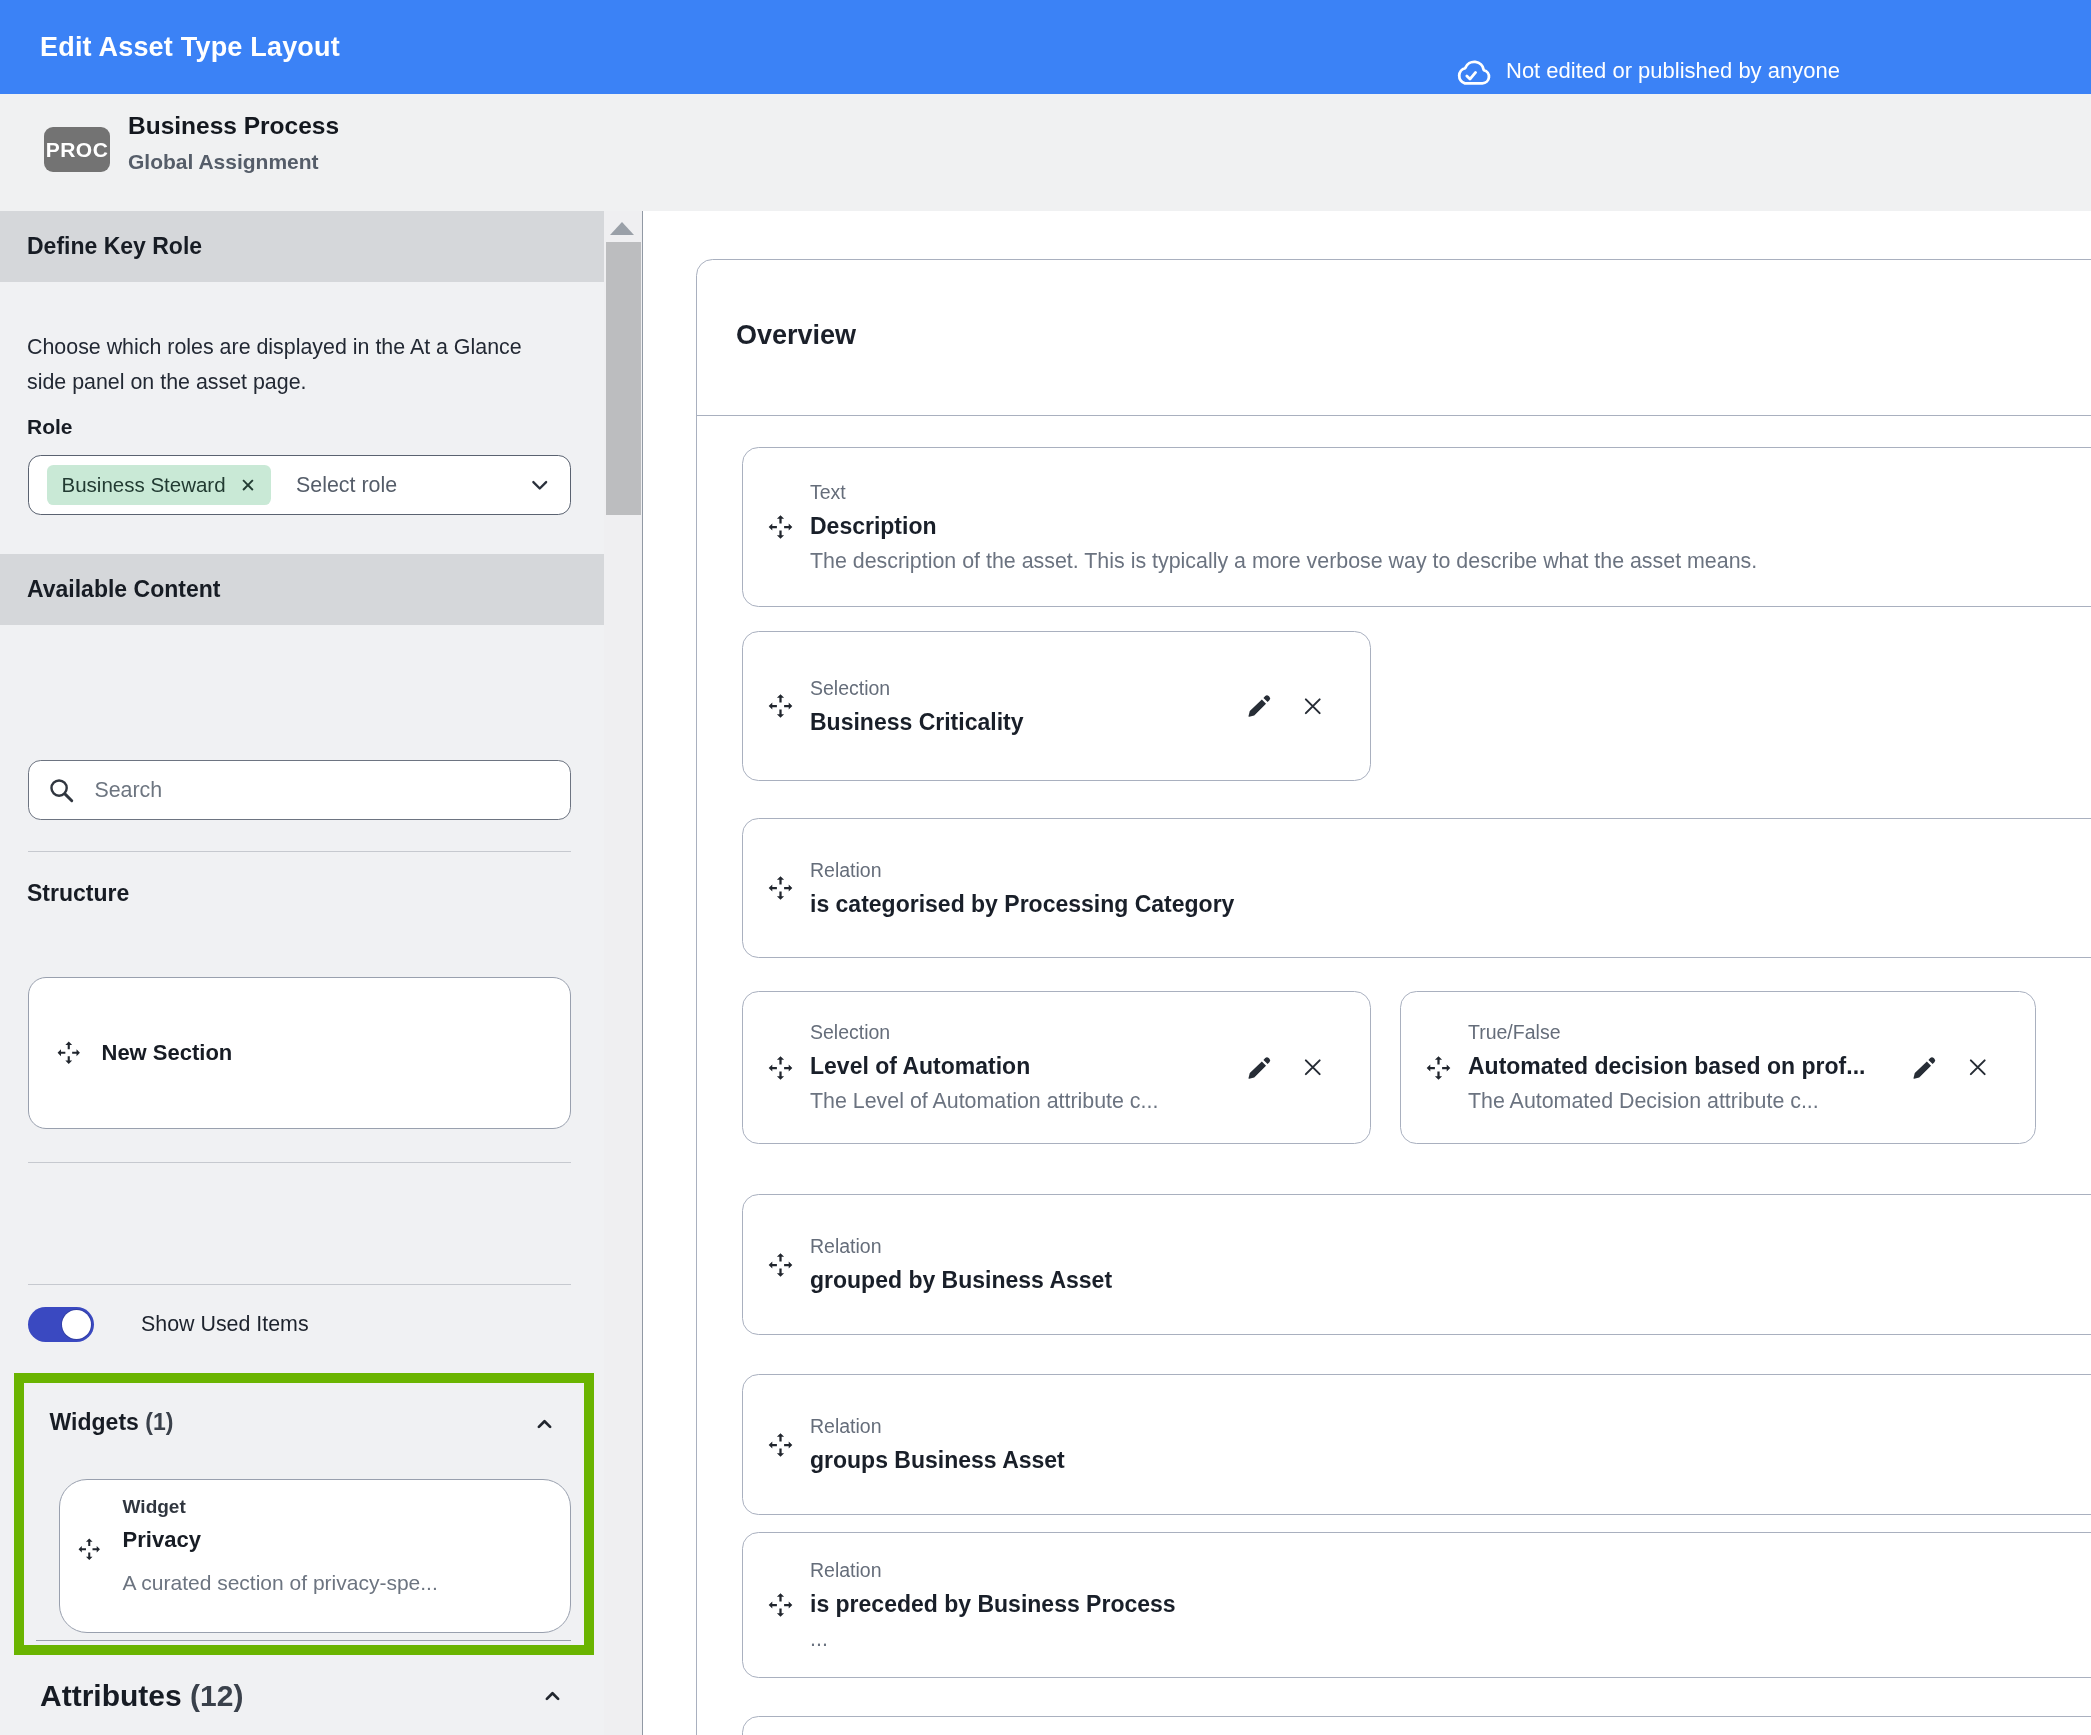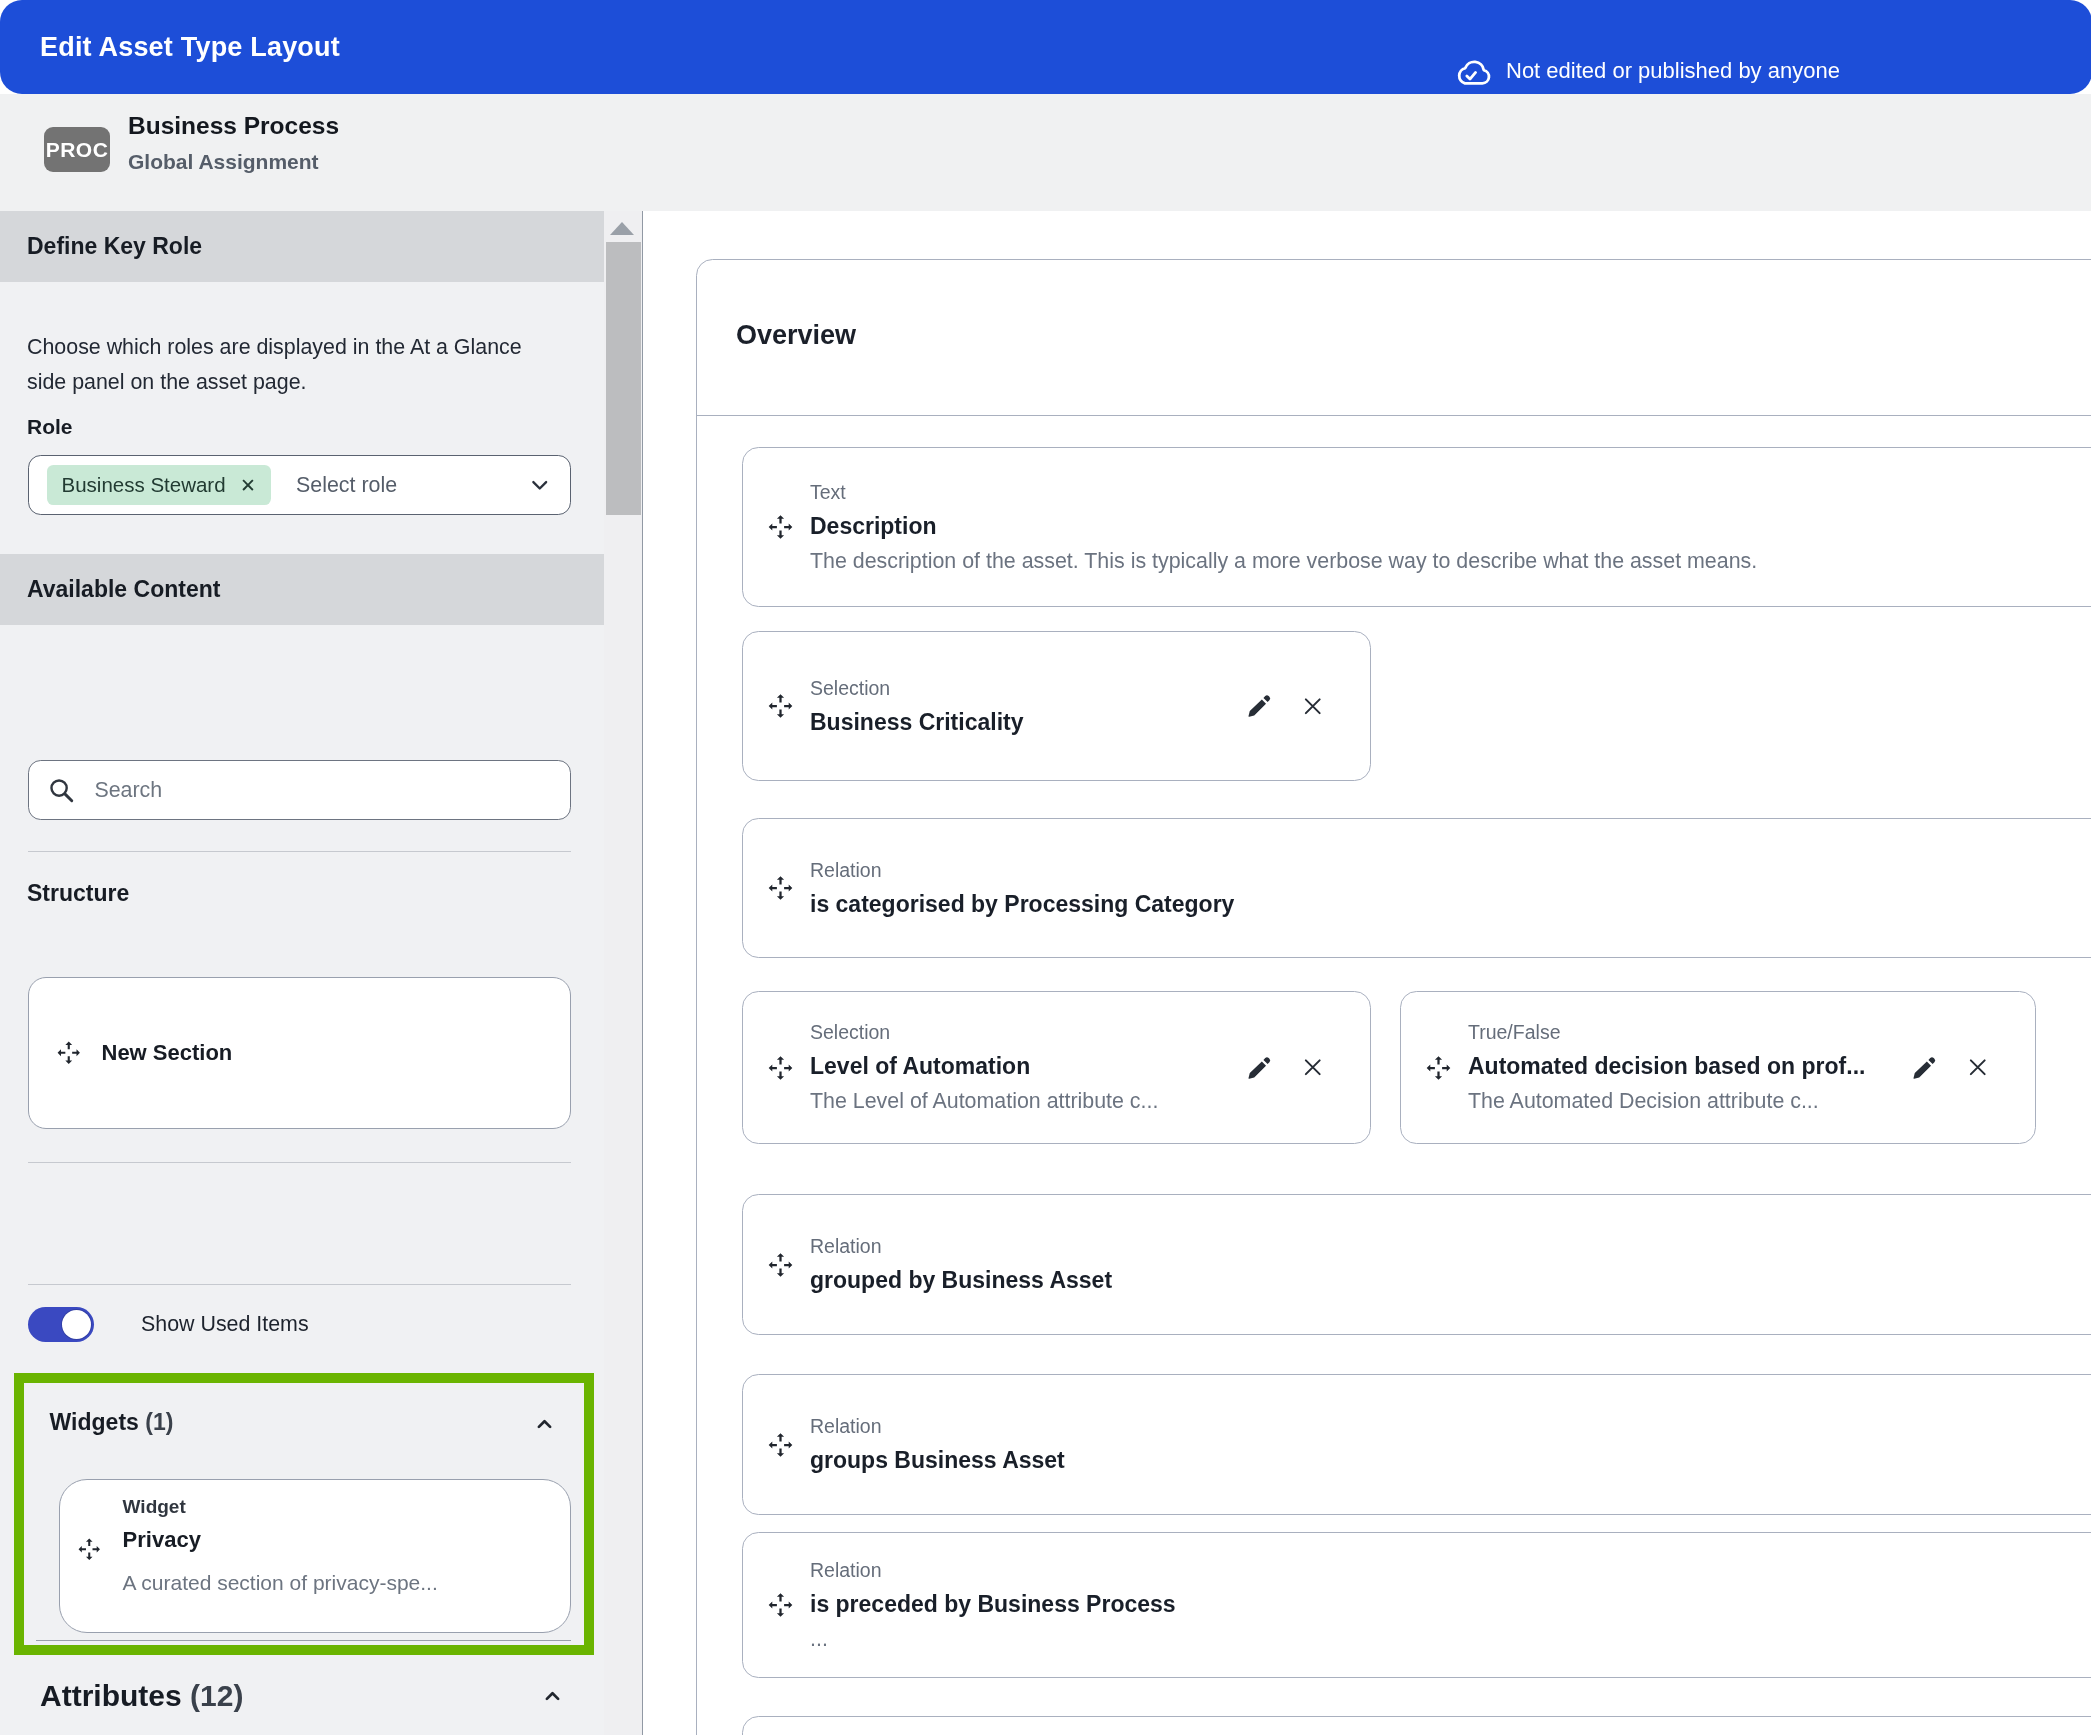--- a/index.html
+++ b/index.html
@@ -1,20 +1,20 @@
 <!DOCTYPE html>
 <html style="font-size:14.5px"><head>
 <meta charset="utf-8">
 <style>
   html,body{margin:0;padding:0;background:#ffffff;}
   .screen{position:relative;width:2092px;height:1736px;overflow:hidden;background:#ffffff;
           font-family:"Liberation Sans", sans-serif;color:#1b212c;}
 
   
-  .topbar{position:absolute;left:0;top:0;width:2092px;height:94px;background:#1d4ed8;border-radius:22px;}
+  .topbar{position:absolute;left:0;top:0;width:2092px;height:94px;background:#3b82f6;}
   .topbar-title{position:absolute;left:40px;top:50%;transform:translateY(-50%);
                 font-size:27px;font-weight:700;color:#ffffff;letter-spacing:0.2px;}
   .topbar-status{position:absolute;left:1453px;top:50%;transform:translateY(-50%);
                  display:flex;align-items:center;gap:11px;color:#ffffff;font-size:22px;margin-top:23px;}
 
   
   .subheader{position:absolute;left:0;top:94px;width:2092px;height:117px;background:#f0f1f2;}
   .proc-badge{position:absolute;left:44px;top:33px;width:66px;height:45px;background:#737373;
               border-radius:9px;color:#fff;font-size:21px;font-weight:700;
               display:flex;align-items:center;justify-content:center;letter-spacing:0.5px;}

